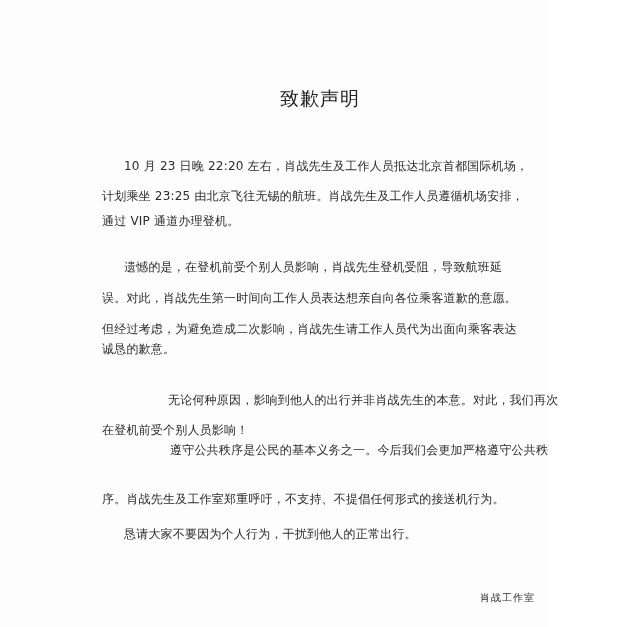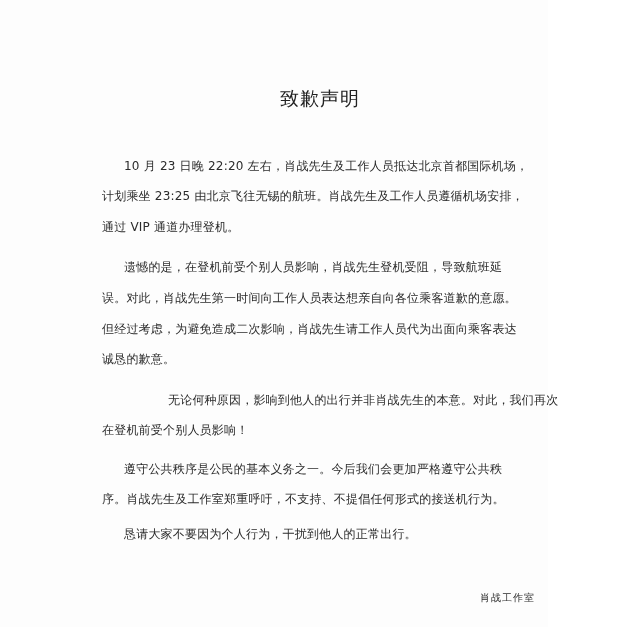--- a/index.html
+++ b/index.html
@@ -55,37 +55,37 @@
 </head>
 <body>
 
 <div class="page">
 
   <div class="title">致歉声明</div>
 
   <div>
     <div class="line indent" style="top:157px;">10 月 23 日晚 22:20 左右，肖战先生及工作人员抵达北京首都国际机场，</div>
     <div class="line" style="top:187px;">计划乘坐 23:25 由北京飞往无锡的航班。肖战先生及工作人员遵循机场安排，</div>
-    <div class="line" style="top:218px;">通过 VIP 通道办理登机。</div>
+    <div class="line" style="top:212px;">通过 VIP 通道办理登机。</div>
   </div>
 
   <div>
     <div class="line indent" style="top:258px;">遗憾的是，在登机前受个别人员影响，肖战先生登机受阻，导致航班延</div>
     <div class="line" style="top:289px;">误。对此，肖战先生第一时间向工作人员表达想亲自向各位乘客道歉的意愿。</div>
     <div class="line" style="top:320px;text-align:center;">但经过考虑，为避免造成二次影响，肖战先生请工作人员代为出面向乘客表达</div>
-    <div class="line" style="top:350px;">诚恳的歉意。</div>
+    <div class="line" style="top:340px;">诚恳的歉意。</div>
   </div>
 
   <div>
     <div class="line indent" style="top:391px;margin-left:44px;">无论何种原因，影响到他人的出行并非肖战先生的本意。对此，我们再次</div>
     <div class="line" style="top:421px;">在登机前受个别人员影响！</div>
   </div>
 
   <div>
-    <div class="line indent" style="top:460px;">遵守公共秩序是公民的基本义务之一。今后我们会更加严格遵守公共秩</div>
+    <div class="line indent" style="top:441px;margin-left:46px;">遵守公共秩序是公民的基本义务之一。今后我们会更加严格遵守公共秩</div>
     <div class="line" style="top:491px;font-family:Liberation Mono, monospace;">序。肖战先生及工作室郑重呼吁，不支持、不提倡任何形式的接送机行为。</div>
   </div>
 
   <div>
     <div class="line indent" style="top:525px;">恳请大家不要因为个人行为，干扰到他人的正常出行。</div>
   </div>
 
   <div class="signature">肖战工作室</div>
 
 </div>

